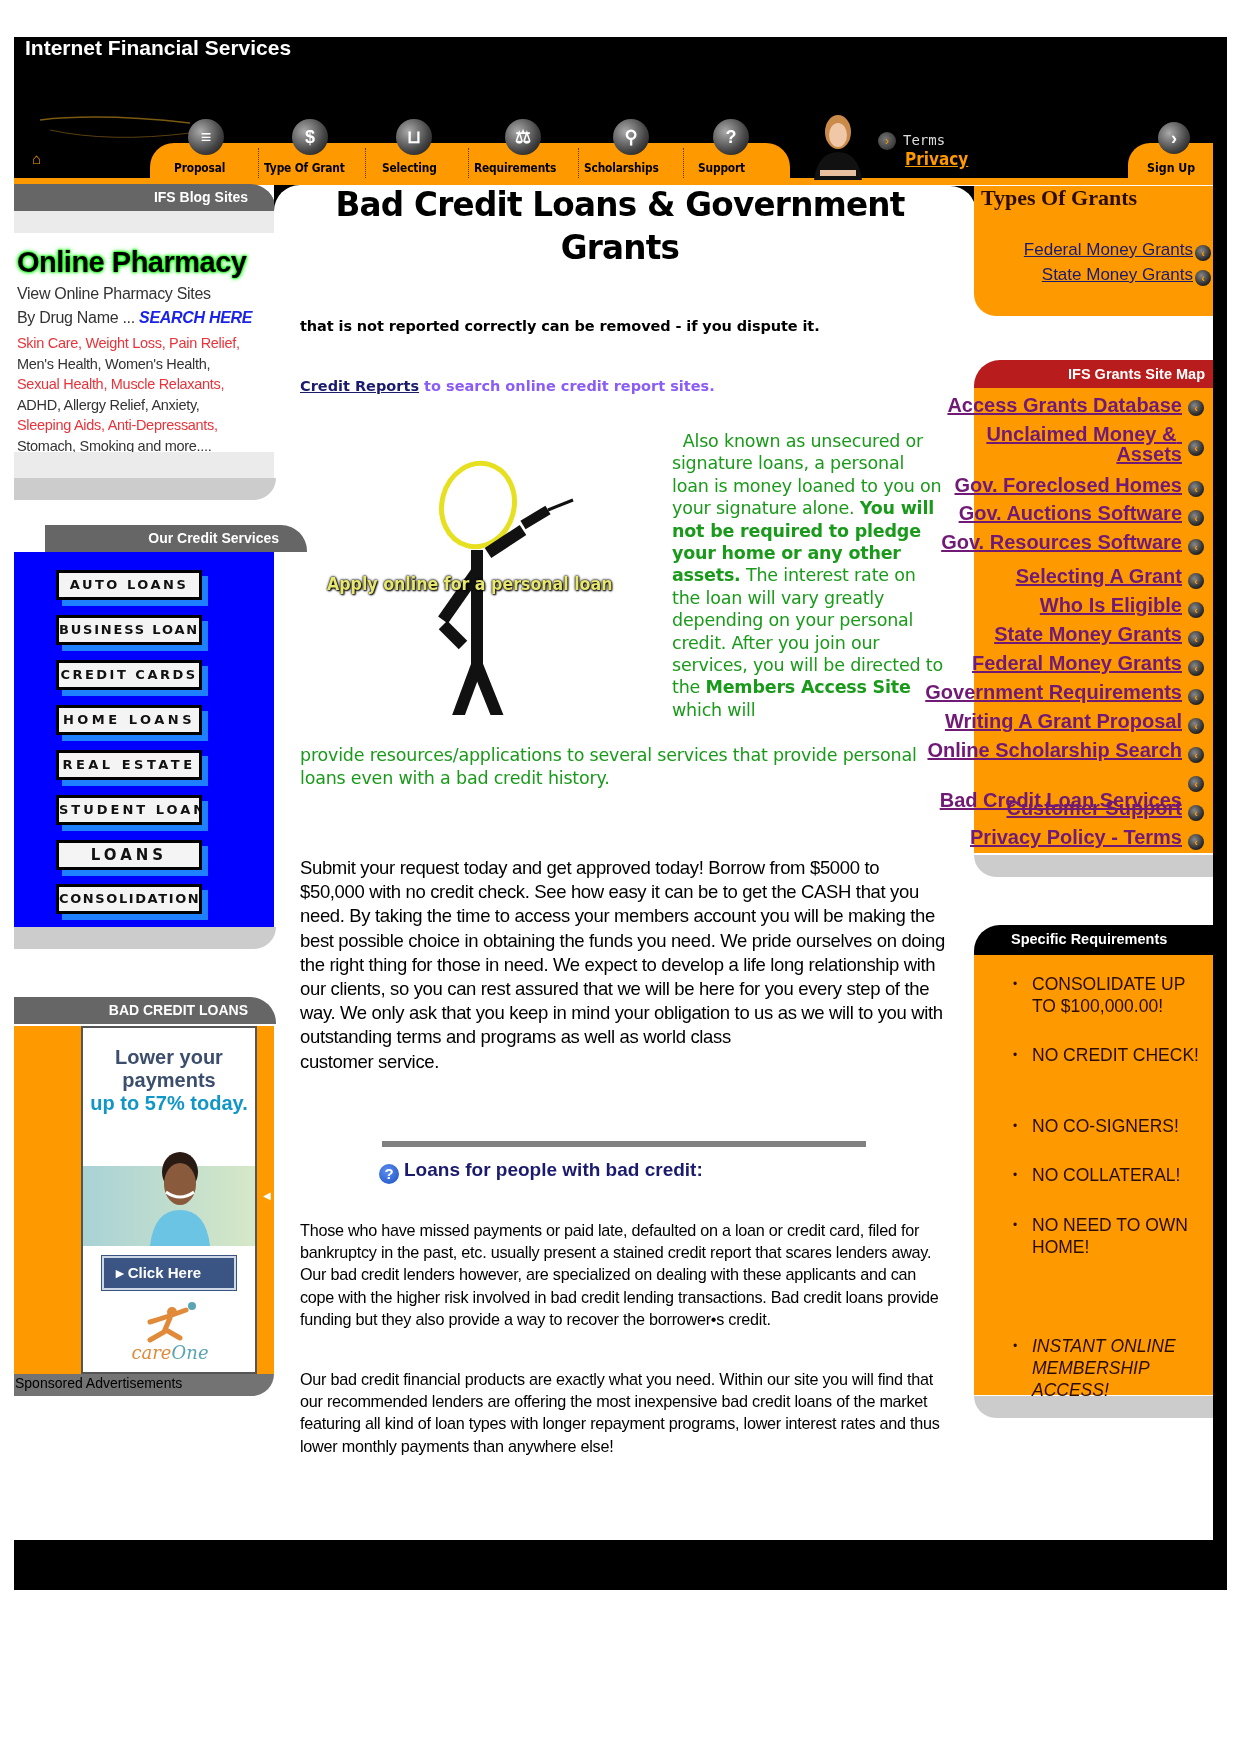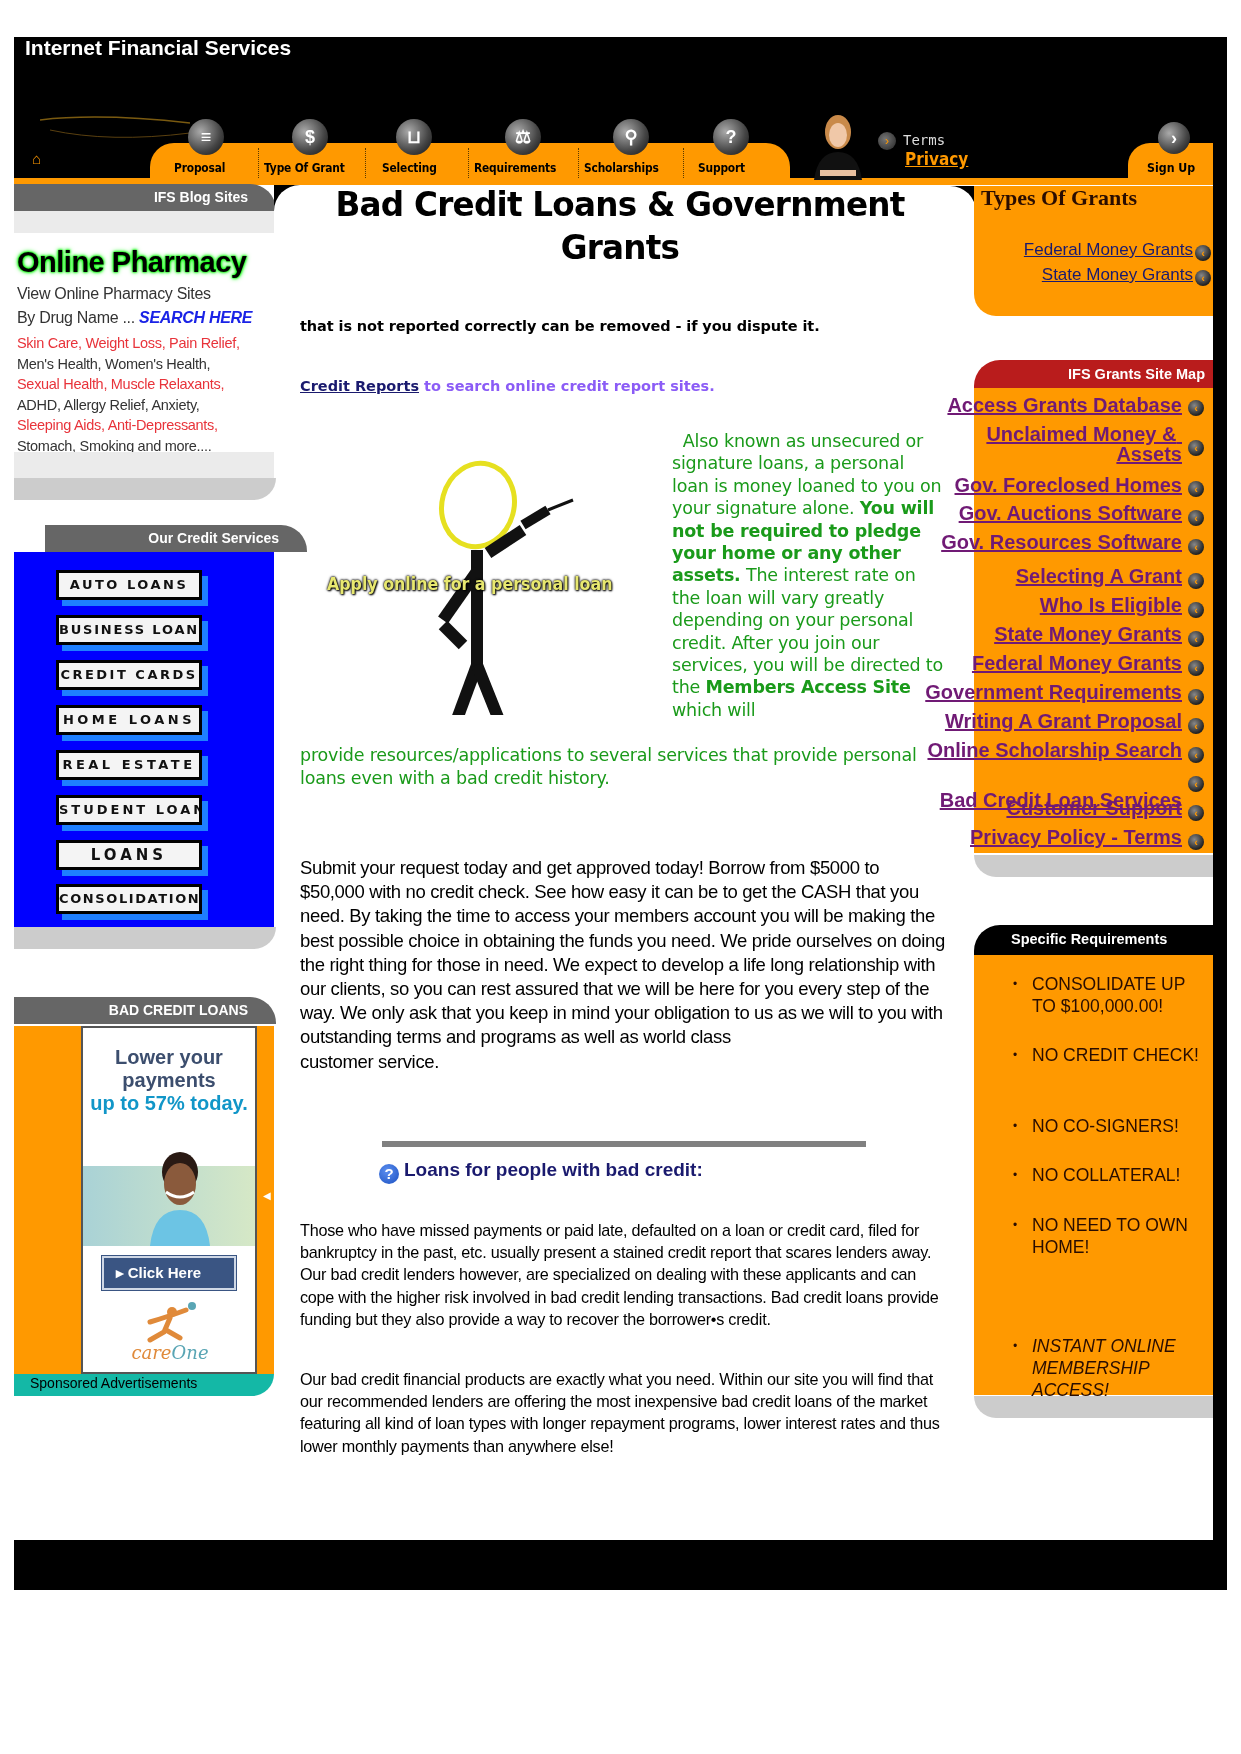--- a/index.html
+++ b/index.html
@@ -44,21 +44,21 @@
   #bad-credit-ad { position: absolute; left: 14px; top: 1026px; width: 260px; height: 348px; background: #f90; }
   .careone-box { position: absolute; left: 81px; top: 1026px; width: 176px; height: 348px; background: #fff; border: 2px solid #555; }
   .ad-headline { position: absolute; left: 81px; top: 1046px; width: 176px; text-align: center; font-weight: 900; font-size: 20px; line-height: 23px; color: #3c4e6e; font-family: Liberation Sans, sans-serif; }
   .ad-headline .blue { color: #1196c8; }
   .ad-photo { position: absolute; left: 83px; top: 1166px; width: 172px; height: 80px; background: linear-gradient(90deg, #a9d2d6, #d6e8c6); }
   .ad-face { position: absolute; left: 150px; top: 1150px; width: 60px; height: 96px; }
   .ad-cta { position: absolute; left: 102px; top: 1256px; width: 134px; height: 34px; background: #3a5583; border: 2px solid #cfd8e6; outline: 1px solid #3a5583; color: #fff; font-weight: bold; font-size: 15px; line-height: 30px; padding-left: 12px; cursor: pointer; }
   .careone-logo { position: absolute; left: 120px; top: 1300px; width: 100px; height: 70px; text-align: center; }
   .careone-text { position: absolute; left: 0; top: 42px; width: 100px; font-family: "DejaVu Serif", serif; font-style: italic; font-size: 18px; color: #e08a3a; }
   .careone-text .one { color: #59a5b4; }
-  .sponsored { position: absolute; left: 14px; top: 1374px; width: 260px; height: 22px; background: #14b8a6; border-bottom-right-radius: 22px; font-size: 14px; line-height: 18px; padding-left: 16px; }
+  .sponsored { position: absolute; left: 14px; top: 1374px; width: 260px; height: 22px; background: #737373; border-bottom-right-radius: 22px; font-size: 14px; line-height: 18px; padding-left: 1px; }
   .ad-arrow { position: absolute; left: 263px; top: 1190px; color: #fff; font-size: 10px; }
   #main-tab { position: absolute; left: 274px; top: 185px; width: 26px; height: 26px; background: #000; }
   #main-tab::after { content: ""; position: absolute; left: 0; top: 0; width: 26px; height: 26px; background: #fff; border-top-left-radius: 26px; }
   .page-title { position: absolute; left: 300px; top: 183px; width: 640px; text-align: center; font-family: "DejaVu Sans", sans-serif; font-weight: bold; font-size: 34px; line-height: 43px; letter-spacing: -0.8px; transform: scaleX(0.96); }
   .intro { position: absolute; left: 300px; top: 297px; width: 640px; font-family: "DejaVu Sans", sans-serif; font-weight: bold; font-size: 14.5px; line-height: 18px; letter-spacing: -0.1px; }
   .intro .last { line-height: 22px; }
   .report-line { position: absolute; left: 300px; top: 378px; font-family: "DejaVu Sans", sans-serif; font-weight: bold; font-size: 14.5px; white-space: nowrap; }
   .report-line a { color: #1a1a6e; text-decoration: underline; cursor: pointer; }
   .report-line span.rest { color: #8b5cf6; margin-top: 32px; }
 

